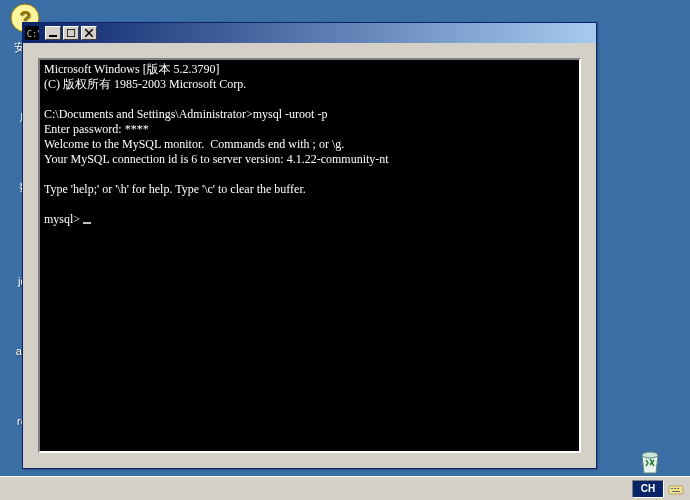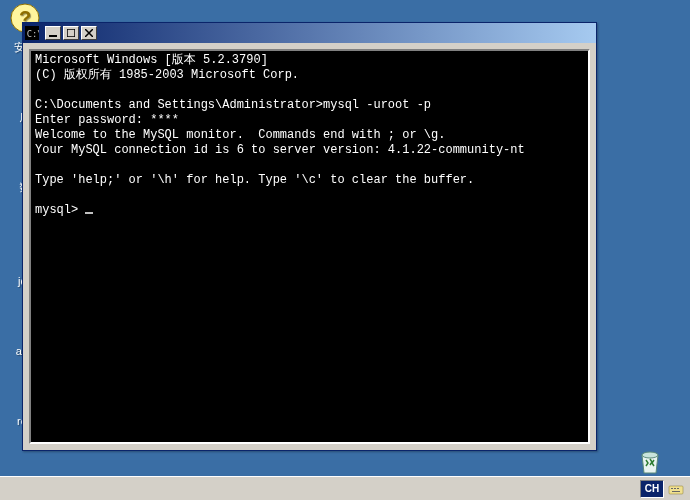--- a/index.html
+++ b/index.html
@@ -74,29 +74,29 @@
       line-height: 12px;
       text-align: center;
       cursor: default;
       display: flex;
       align-items: center;
       justify-content: center;
     }
     .console {
       background: #000;
       color: #c0c0c0;
-      font-family: Liberation Mono, monospace;
+      font-family: Liberation Serif, serif;
       font-size: 12px;
       line-height: 15px;
       padding: 2px 4px;
       height: 395px;
       white-space: pre;
       border: 2px solid;
       border-color: #808080 #fff #fff #808080;
-      margin: 6px;
+      margin: 15px;
       overflow: hidden;
     }
     .console .bold { color: #fff; }
     .cursor {
       display: inline-block;
       width: 8px;
       height: 2px;
       background: #c0c0c0;
       vertical-align: baseline;
       position: relative;
@@ -109,21 +109,21 @@
       right: 0;
       height: 24px;
       background: #d4d0c8;
       border-top: 1px solid #fff;
       display: flex;
       justify-content: flex-end;
       align-items: center;
       padding-right: 2px;
     }
     .lang-ind {
-      width: 24px;
+      width: 32px;
       height: 18px;
       background: #0a246a;
       color: #fff;
       font-size: 10px;
       font-weight: bold;
       display: flex;
       align-items: center;
       justify-content: center;
       border: 1px solid;
       border-color: #808080 #fff #fff #808080;

